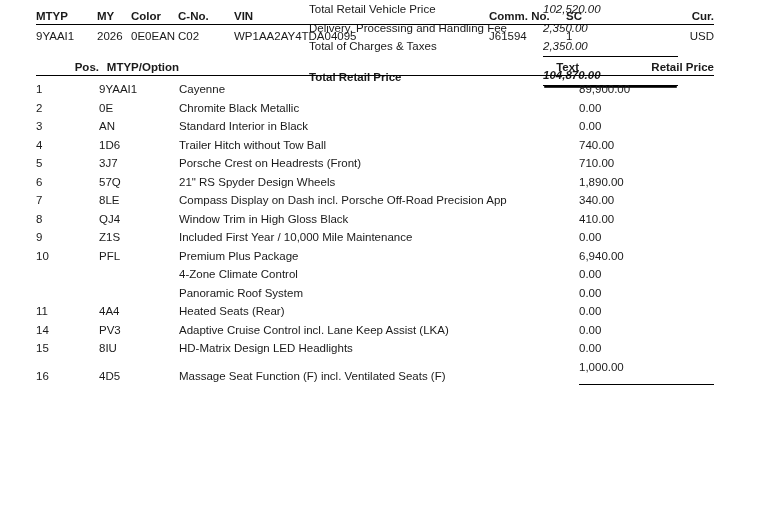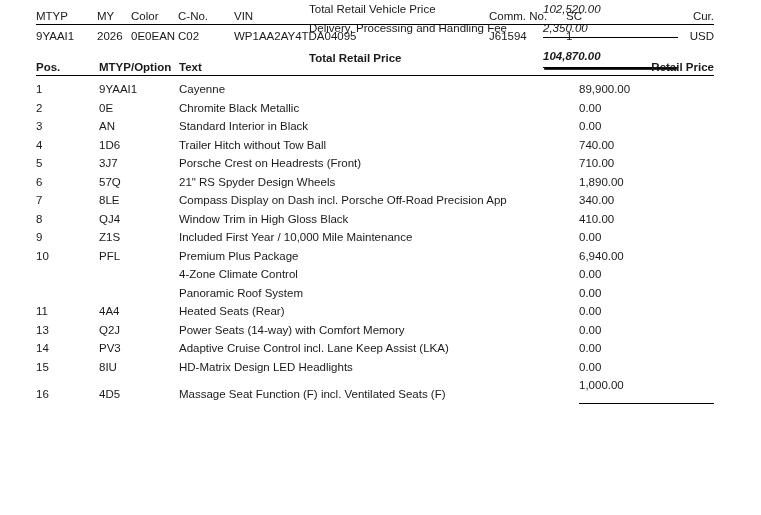--- a/index.html
+++ b/index.html
@@ -36,21 +36,21 @@
     white-space: nowrap;
   }
 
   
   #vehicle-table {
     left: 36px;
     top: 10px;
     width: 678px;
   }
   #vehicle-table th {
-    font-weight: normal;
+    font-weight: bold;
     font-size: 11.5px;
     border-bottom: 1.3px solid #000;
     padding-bottom: 2px;
     text-align: left;
   }
   #vehicle-table td {
     font-size: 11.5px;
     padding-top: 5px;
     text-align: left;
   }
@@ -68,21 +68,21 @@
   #options-table {
     left: 36px;
     top: 61px;
     width: 678px;
   }
   #options-table th {
     font-weight: bold;
     font-size: 11.5px;
     border-bottom: 1.3px solid #000;
     padding-bottom: 2px;
-    text-align: left;
+    text-align: right;
   }
   #options-table td {
     font-size: 11.5px;
     height: 18.5px;
     line-height: 18.5px;
     text-align: left;
   }
   #options-table tbody tr:first-child td { padding-top: 4px; }
   .c-pos   { width: 63px; }
   .c-code  { width: 80px; }
@@ -263,26 +263,20 @@
           <td class="c-text">Panoramic Roof System</td>
           <td class="c-price"><span class="price-inner">0.00</span></td>
         </tr>
         <tr>
           <td class="c-pos">11</td>
           <td class="c-code">4A4</td>
           <td class="c-text">Heated Seats (Rear)</td>
           <td class="c-price"><span class="price-inner">0.00</span></td>
         </tr>
         <tr>
-          <td class="c-pos">13</td>
-          <td class="c-code">Q2J</td>
-          <td class="c-text">Power Seats (14-way) with Comfort Memory</td>
-          <td class="c-price"><span class="price-inner">0.00</span></td>
-        </tr>
-        <tr>
           <td class="c-pos">14</td>
           <td class="c-code">PV3</td>
           <td class="c-text">Adaptive Cruise Control incl. Lane Keep Assist (LKA)</td>
           <td class="c-price"><span class="price-inner">0.00</span></td>
         </tr>
         <tr>
           <td class="c-pos">15</td>
           <td class="c-code">8IU</td>
           <td class="c-text">HD-Matrix Design LED Headlights</td>
           <td class="c-price"><span class="price-inner">0.00</span></td>
@@ -308,20 +302,25 @@
         <tr>
           <td class="t-spacer"></td>
           <td class="t-label">Total Retail Vehicle Price</td>
           <td class="t-value"><span class="val-inner">102,520.00</span></td>
         </tr>
         <tr>
           <td class="t-spacer"></td>
           <td class="t-label">Delivery, Processing and Handling Fee</td>
           <td class="t-value"><span class="val-inner">2,350.00</span></td>
         </tr>
+        <tr>
+          <td class="t-spacer"></td>
+          <td class="t-label">Total of Charges &amp; Taxes</td>
+          <td class="t-value"><span class="val-inner">2,350.00</span></td>
+        </tr>
         <tr class="grand rule-above">
           <td class="t-spacer"></td>
           <td class="t-label">Total Retail Price</td>
           <td class="t-value">
             <span class="val-inner">104,870.00</span>
           </td>
         </tr>
       </tbody>
   </table>
 

